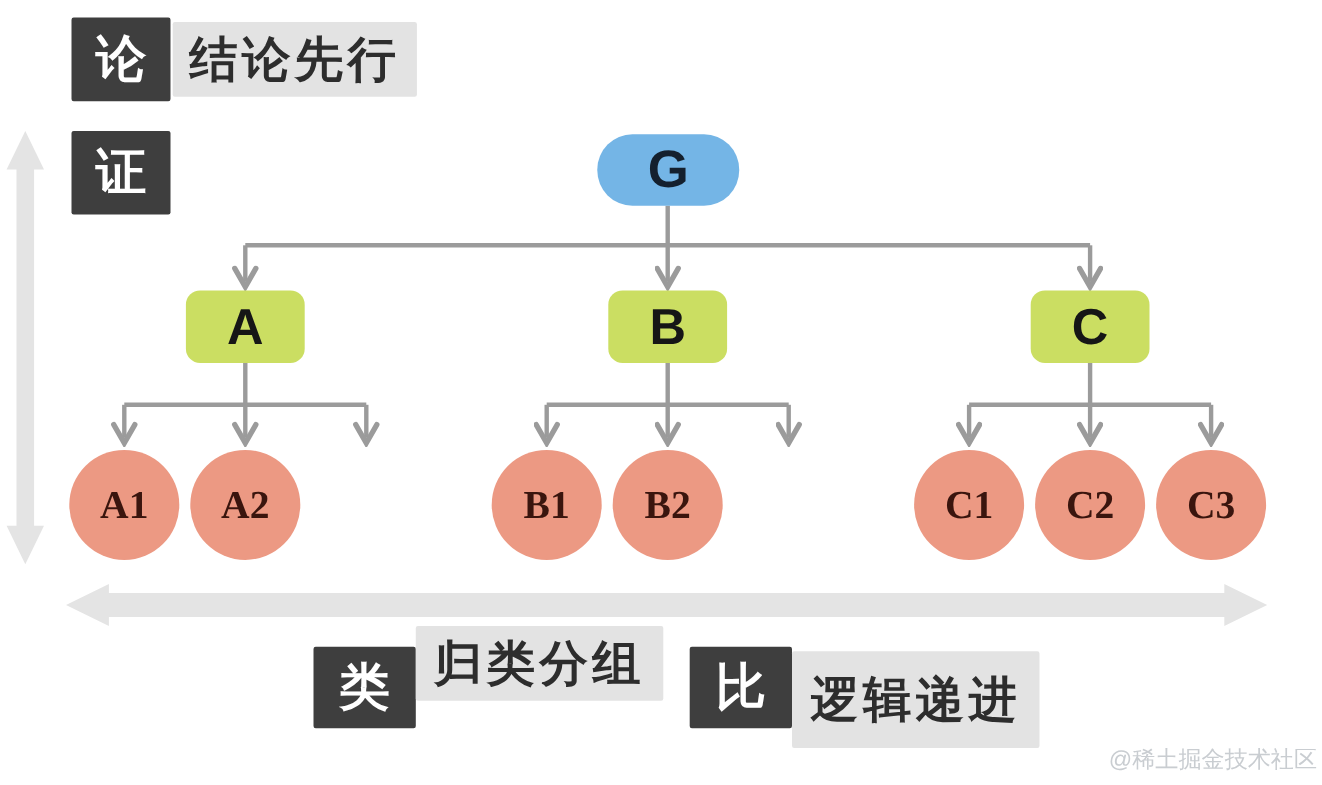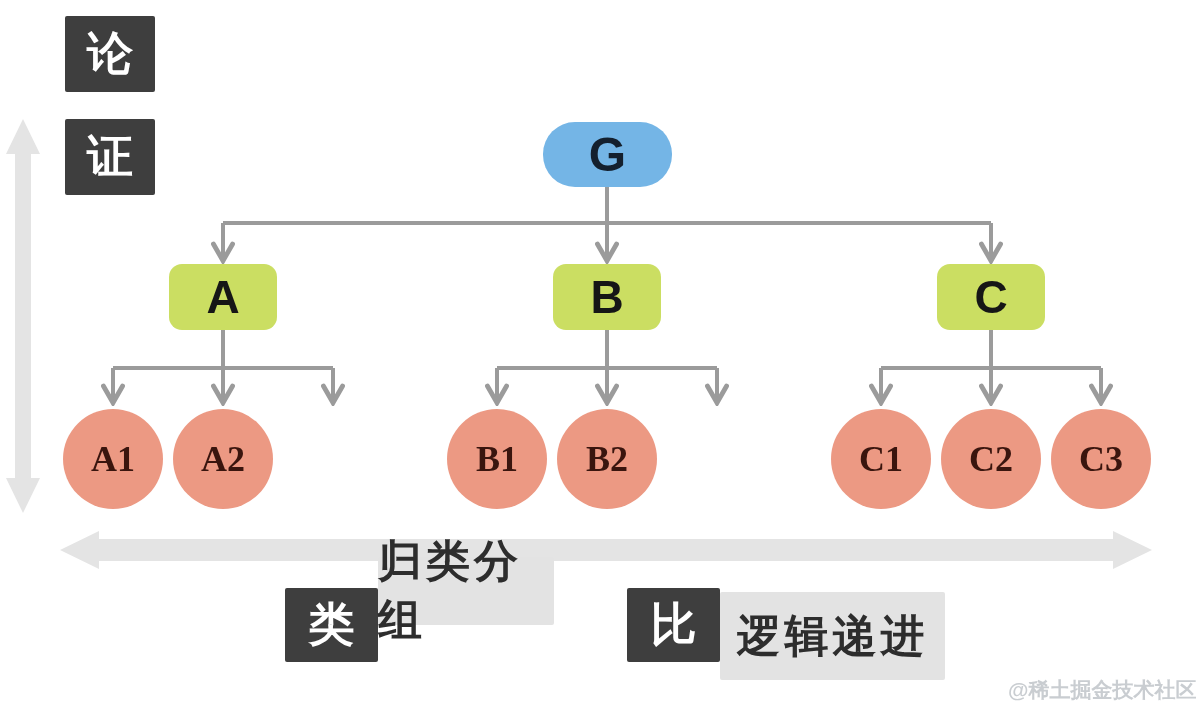--- a/index.html
+++ b/index.html
@@ -22,21 +22,21 @@
   
   .node{position:absolute;display:flex;align-items:center;justify-content:center;font-weight:bold;}
   .node.root{left:543px;top:122px;width:129px;height:65px;border-radius:32px;
          background:var(--root-fill,#74B5E6);color:var(--node-text,#14202E);font-size:48px;}
   .node.branch{top:264px;width:108px;height:66px;border-radius:13px;
          background:var(--branch-fill,#CBDE62);color:#161616;font-size:46px;}
   .node.leaf{top:409px;width:100px;height:100px;border-radius:50%;
          background:var(--leaf-fill,#EC9983);color:var(--leaf-text,#3A150E);font-size:36px;font-family:Liberation Serif, serif;}
 
   .watermark{position:absolute;left:1008px;top:676px;font-size:21px;
-         color:var(--watermark-text,#C9CDD1);font-weight:bold;}
+         color:var(--watermark-text,#C9CDD1);font-weight:normal;}
 </style>
 </head>
 <body>
 
 <div class="stage">
 
   <svg width="1202" height="714" viewBox="0 0 1202 714">
     <defs>
       <marker id="arw" viewBox="0 0 10 10" refX="6.5" refY="5" markerWidth="6" markerHeight="6" orient="auto">
         <path d="M1.5,1 L8.5,5 L1.5,9" fill="none" stroke="#9B9B9B" stroke-width="2" stroke-linecap="round"></path>
@@ -61,39 +61,40 @@
     <path class="cl" d="M607,330 V398" marker-end="url(#arw)"></path>
     <path class="cl" d="M717,368 V398" marker-end="url(#arw)"></path>
 
     <path class="cl" d="M881,368 H1101"></path>
     <path class="cl" d="M881,368 V398" marker-end="url(#arw)"></path>
     <path class="cl" d="M991,330 V398" marker-end="url(#arw)"></path>
     <path class="cl" d="M1101,368 V398" marker-end="url(#arw)"></path>
   </svg>
 
   <div class="badge dark" style="left:65px;top:16px;width:90px;height:76px">论</div>
+  <div class="badge light" style="left:157px;top:20px;width:222px;height:68px">结论先行</div>
 
   <div class="badge dark" style="left:65px;top:119px;width:90px;height:76px">证</div>
 
   <div class="node root">G</div>
 
   <div class="node branch" style="left:169px">A</div>
   <div class="node branch" style="left:553px">B</div>
   <div class="node branch" style="left:937px">C</div>
 
   <div class="node leaf" style="left:63px">A1</div>
   <div class="node leaf" style="left:173px">A2</div>
 
   <div class="node leaf" style="left:447px">B1</div>
   <div class="node leaf" style="left:557px">B2</div>
 
   <div class="node leaf" style="left:831px">C1</div>
   <div class="node leaf" style="left:941px">C2</div>
   <div class="node leaf" style="left:1051px">C3</div>
 
   <div class="badge dark" style="left:285px;top:588px;width:93px;height:74px">类</div>
-  <div class="badge light" style="left:378px;top:557px;width:176px;height:68px">归类分组</div>
+  <div class="badge light" style="left:378px;top:569px;width:225px;height:68px">归类分组</div>
 
   <div class="badge dark" style="left:627px;top:588px;width:93px;height:74px">比</div>
   <div class="badge light" style="left:720px;top:592px;width:225px;height:88px">逻辑递进</div>
 
   <div class="watermark">@稀土掘金技术社区</div>
 </div>
 
 </body></html>

